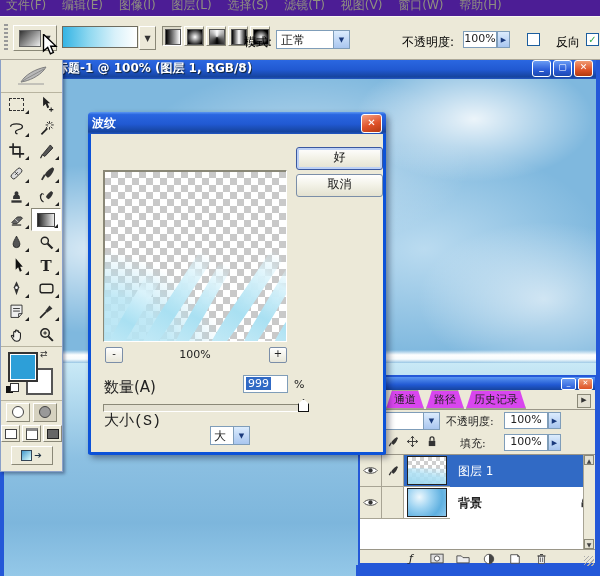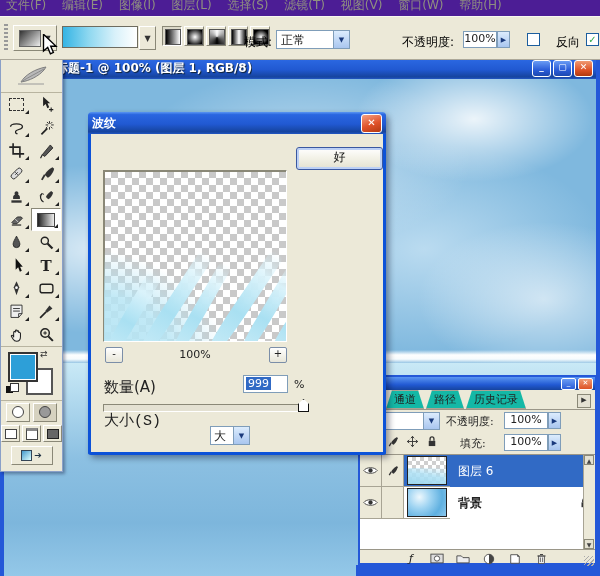--- a/index.html
+++ b/index.html
@@ -127,21 +127,21 @@
   #rd-size-combo{position:absolute;left:119px;top:314px;width:40px;height:19px;background:#fff;border:1px solid #7f9db9;display:flex;box-sizing:border-box;}
   #rd-size-combo .val{flex:1;padding:1px 3px;font-size:12px;}
   
   #layers-palette{position:absolute;left:358px;top:375px;width:239px;height:190px;z-index:3;background:#ece9d8;
                   border:2px solid #2458d8;box-sizing:border-box;}
   #lp-title{height:13px;background:linear-gradient(180deg,#5a96f2,#2159d2 60%,#16449e);display:flex;justify-content:flex-end;gap:2px;align-items:center;padding:0 2px;}
   .lp-winbtn{width:13px;height:10px;border:1px solid #fff;border-radius:2px;color:#fff;font-size:7px;line-height:8px;text-align:center;
              background:linear-gradient(180deg,#6a9cf4,#2a5cd8);}
   .lp-winbtn.close{background:linear-gradient(180deg,#f09a72,#dd5226);}
   #lp-tabs{position:relative;height:19px;border-bottom:1px solid #9a9688;padding-left:26px;display:flex;gap:2px;align-items:flex-end;}
-  .lp-tab{height:17px;padding:2px 8px 0 8px;background:#14b8a6;font-size:11px;
+  .lp-tab{height:17px;padding:2px 8px 0 8px;background:#d946ef;font-size:11px;
           clip-path:polygon(6px 0,calc(100% - 6px) 0,100% 100%,0 100%);box-shadow:0 0 0 1px #a8a494 inset;}
   .lp-tab-arrow{position:absolute;right:4px;top:4px;width:12px;height:12px;border:1px solid #8a8877;background:#e4e1d2;
                 font-size:7px;text-align:center;line-height:11px;color:#333;}
   .lp-row{position:relative;height:22px;}
   .lp-label{position:absolute;top:4px;font-size:11px;}
   #lp-blend{position:absolute;left:4px;top:2px;width:76px;height:18px;background:#fff;border:1px solid #7f9db9;display:flex;box-sizing:border-box;}
   #lp-blend .val{flex:1;}
   .lockicons{position:absolute;left:6px;top:3px;display:flex;gap:7px;align-items:center;}
   .lockbox{width:11px;height:11px;border:1px solid #666;background:#fff;}
   #lp-list{position:relative;background:#fff;height:94px;border-top:1px solid #9a9688;border-bottom:1px solid #9a9688;overflow:hidden;}
@@ -294,21 +294,21 @@
           <svg width="13" height="13" viewBox="0 0 20 20">
               <path d="M17 3 C13 5 9 9 8 12 L11 15 C14 14 17 9 18 5 Z" fill="#333"></path>
               <path d="M8 12 L5 17" stroke="#333" stroke-width="2"></path>
             </svg>
         </div>
         <div class="lr-thumbwrap">
           <div class="thumb checker">
               <div class="mini-wash"></div>
             </div>
         </div>
-        <div class="lr-name">图层 6</div>
+        <div class="lr-name">图层 1</div>
       </div>
       <div class="layer-row">
         <div class="lr-cell">
           <svg width="15" height="11" viewBox="0 0 18 12">
               <path d="M1 6 C4 1.5 14 1.5 17 6 C14 10.5 4 10.5 1 6 Z" fill="#fff" stroke="#333"></path>
               <circle cx="9" cy="6" r="2.6" fill="#333"></circle>
             </svg>
         </div>
         <div class="lr-cell"></div>
         <div class="lr-thumbwrap">
@@ -373,20 +373,21 @@
     <div id="rd-preview">
       <div class="wash"></div>
       <div class="streak" style="left:-6px;height:100px;transform:rotate(30deg);"></div>
       <div class="streak" style="left:26px;height:128px;transform:rotate(33deg);"></div>
       <div class="streak" style="left:60px;height:112px;transform:rotate(30deg);width:13px;"></div>
       <div class="streak" style="left:94px;height:130px;transform:rotate(34deg);"></div>
       <div class="streak" style="left:128px;height:110px;transform:rotate(31deg);width:13px;"></div>
       <div class="streak" style="left:158px;height:96px;transform:rotate(33deg);"></div>
     </div>
     <div class="xpbtn focus" style="top:35px;">好</div>
+    <div class="xpbtn" style="top:62px;">取消</div>
     <div class="zbtn" style="left:14px;">-</div>
     <div id="rd-zoomlabel">100%</div>
     <div class="zbtn" style="left:178px;">+</div>
     <span class="rd-label" style="top:266px;">数量(A)</span>
     <div id="rd-amount-field"><span class="sel">999</span></div>
     <span id="rd-amount-unit">%</span>
     <div id="rd-slider">
         <div class="handle"></div>
       </div>
     <span class="rd-label" style="top:299px;font-family:Liberation Mono, monospace;">大小(S)</span>

